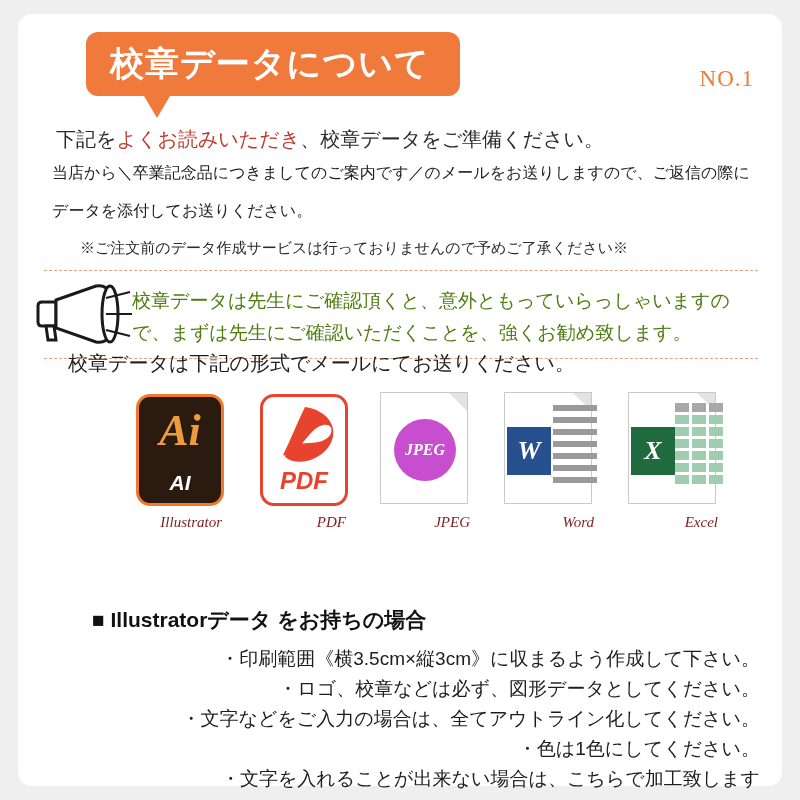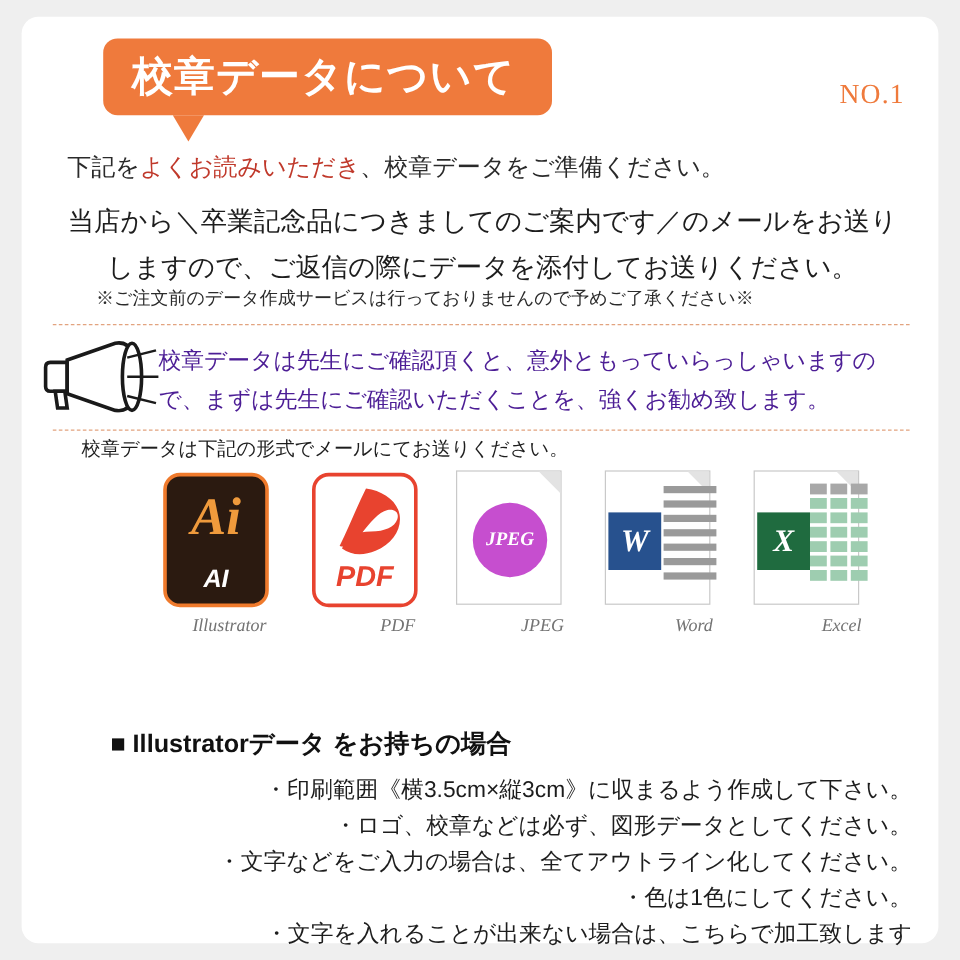--- a/index.html
+++ b/index.html
@@ -65,27 +65,26 @@
     left: 38px; top: 112px;
     font-size: 20px;
     color: #2a2a2a;
     white-space: nowrap;
     text-align: right;
   }
   .line1 .em { color: #c0392b; }
 
   .para2 {
     position: absolute;
-    left: 34px; top: 152px;
+    left: 34px; top: 140px;
     width: 700px;
-    font-size: 22px;
+    font-size: 16px;
     line-height: 38px;
     color: #1d1d1d;
     letter-spacing: 0px;
-    text-align: center;
   }
 
   .note-small {
     position: absolute;
     left: 62px; top: 225px;
     font-size: 15px;
     color: #2b2b2b;
     white-space: nowrap;
   }
 
@@ -111,28 +110,28 @@
     left: 86px; top: 276px;
     width: 30px; height: 48px;
   }
 
   .mega-para {
     position: absolute;
     left: 114px; top: 272px;
     width: 610px;
     font-size: 19px;
     line-height: 32px;
-    color: #4c1d95;
+    color: #4d7c0f;
     font-family: Liberation Mono, monospace;
   }
 
   .send-line {
     position: absolute;
-    left: 50px; top: 350px;
-    font-size: 16px;
+    left: 50px; top: 336px;
+    font-size: 20px;
     color: #1d1d1d;
     white-space: nowrap;
   }
 
   
   .files {
     position: absolute;
     left: 100px; top: 378px;
     width: 600px; height: 160px;
     display: flex;
@@ -146,21 +145,21 @@
     align-items: flex-end;
     font-style: italic;
   }
   .file-art {
     position: relative;
     width: 100px; height: 116px;
   }
   .file-caption {
     margin-top: 6px;
     font-size: 15px;
-    color: #737373;
+    color: #7f1d1d;
     font-family: "Liberation Serif", serif;
   }
 
   
   .ai-box {
     position: absolute; left: 14px; top: 2px;
     width: 88px; height: 112px;
     background: #2b1a10;
     border: 3px solid #ef7a2c;
     border-radius: 14px;

